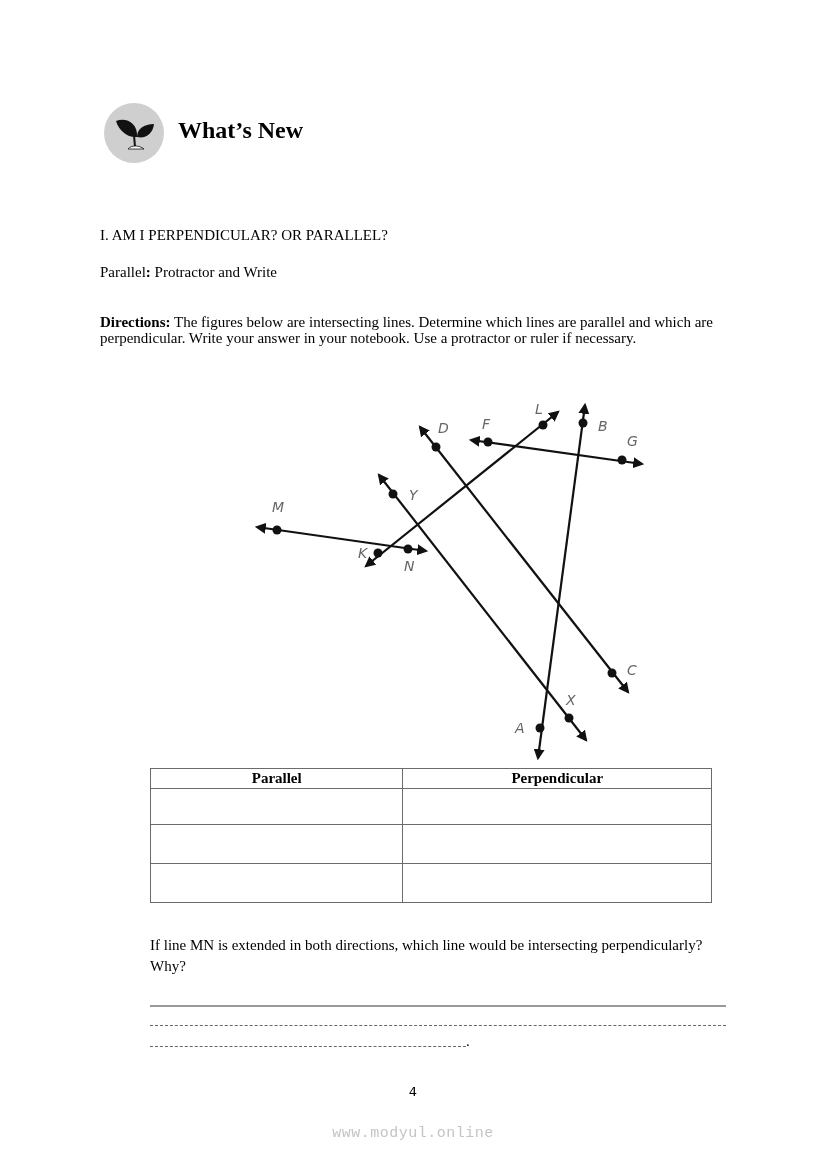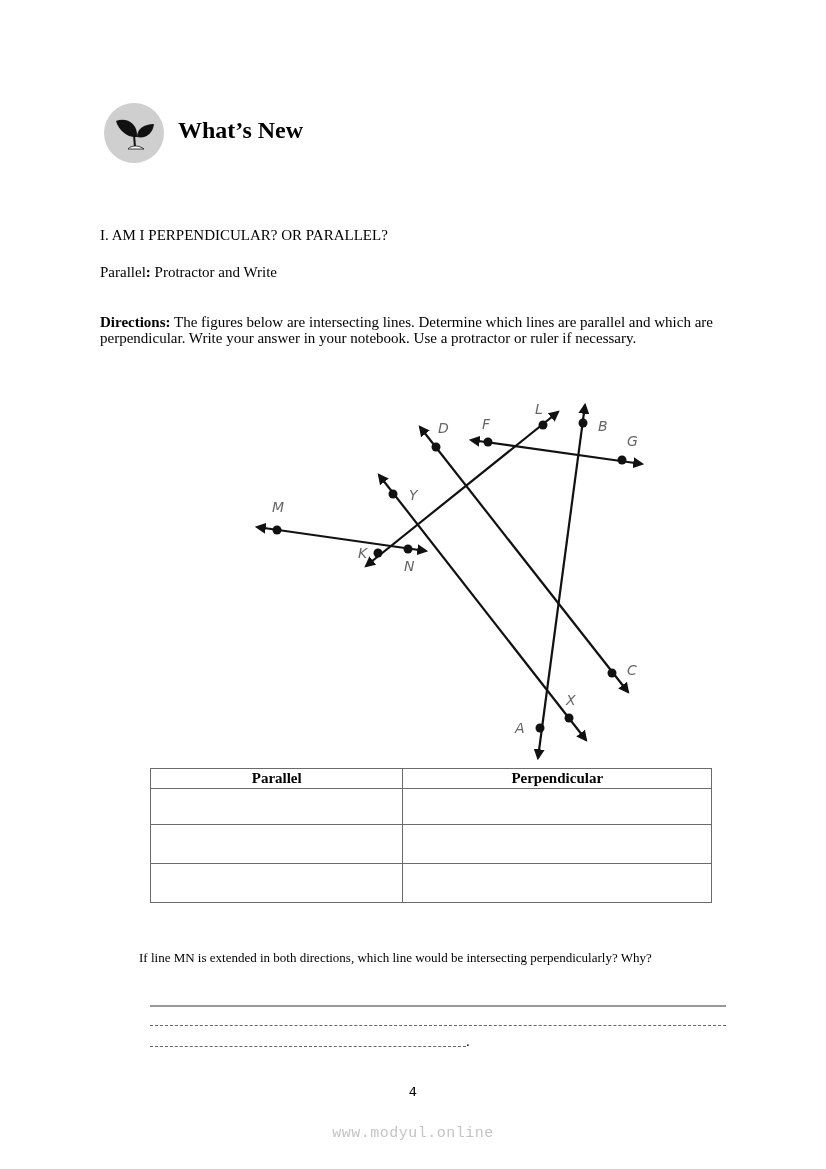--- a/index.html
+++ b/index.html
@@ -13,21 +13,21 @@
   .materials { left: 100px; top: 264px; font-size: 15px; white-space: nowrap; }
   .directions { left: 100px; top: 314px; width: 630px; font-size: 15px; line-height: 16px; }
   b { font-weight: bold; }
   svg.diagram { left: 0; top: 0; }
   .diagram-label { font-family: "DejaVu Sans", sans-serif; font-style: italic; font-size: 14px; fill: #666; }
   table.answers { left: 150px; top: 768px; width: 562px; border-collapse: collapse; font-size: 15px; }
   table.answers th, table.answers td { border: 1px solid #6b6b6b; padding: 0; }
   table.answers th { height: 19px; font-weight: bold; text-align: center; }
   table.answers td { height: 35px; }
   table.answers tr.r2 td, table.answers tr.r3 td { height: 38px; }
-  .question { left: 139px; top: 935px; width: 560px; font-size: 13px; line-height: 21px; margin-top: 12px; }
+  .question { left: 150px; top: 935px; width: 560px; font-size: 15px; line-height: 21px; }
   .ans-line { left: 150px; height: 0; }
   .line1 { top: 1005px; width: 576px; border-top: 2px solid #999; }
   .line2 { top: 1025px; width: 576px; border-top: 1px dashed #666; }
   .line3 { top: 1046px; width: 316px; border-top: 1px dashed #666; }
   .line3-period { left: 466px; top: 1033px; font-size: 15px; }
   .page-number { left: 0; width: 826px; top: 1084px; text-align: center;
                  font-family: "DejaVu Sans", sans-serif; font-size: 13px; }
   .watermark { left: 0; width: 826px; top: 1125px; text-align: center;
                font-family: Liberation Mono, monospace; font-size: 15px; color: #c4c4c4; letter-spacing: 0.5px; }
 </style>

